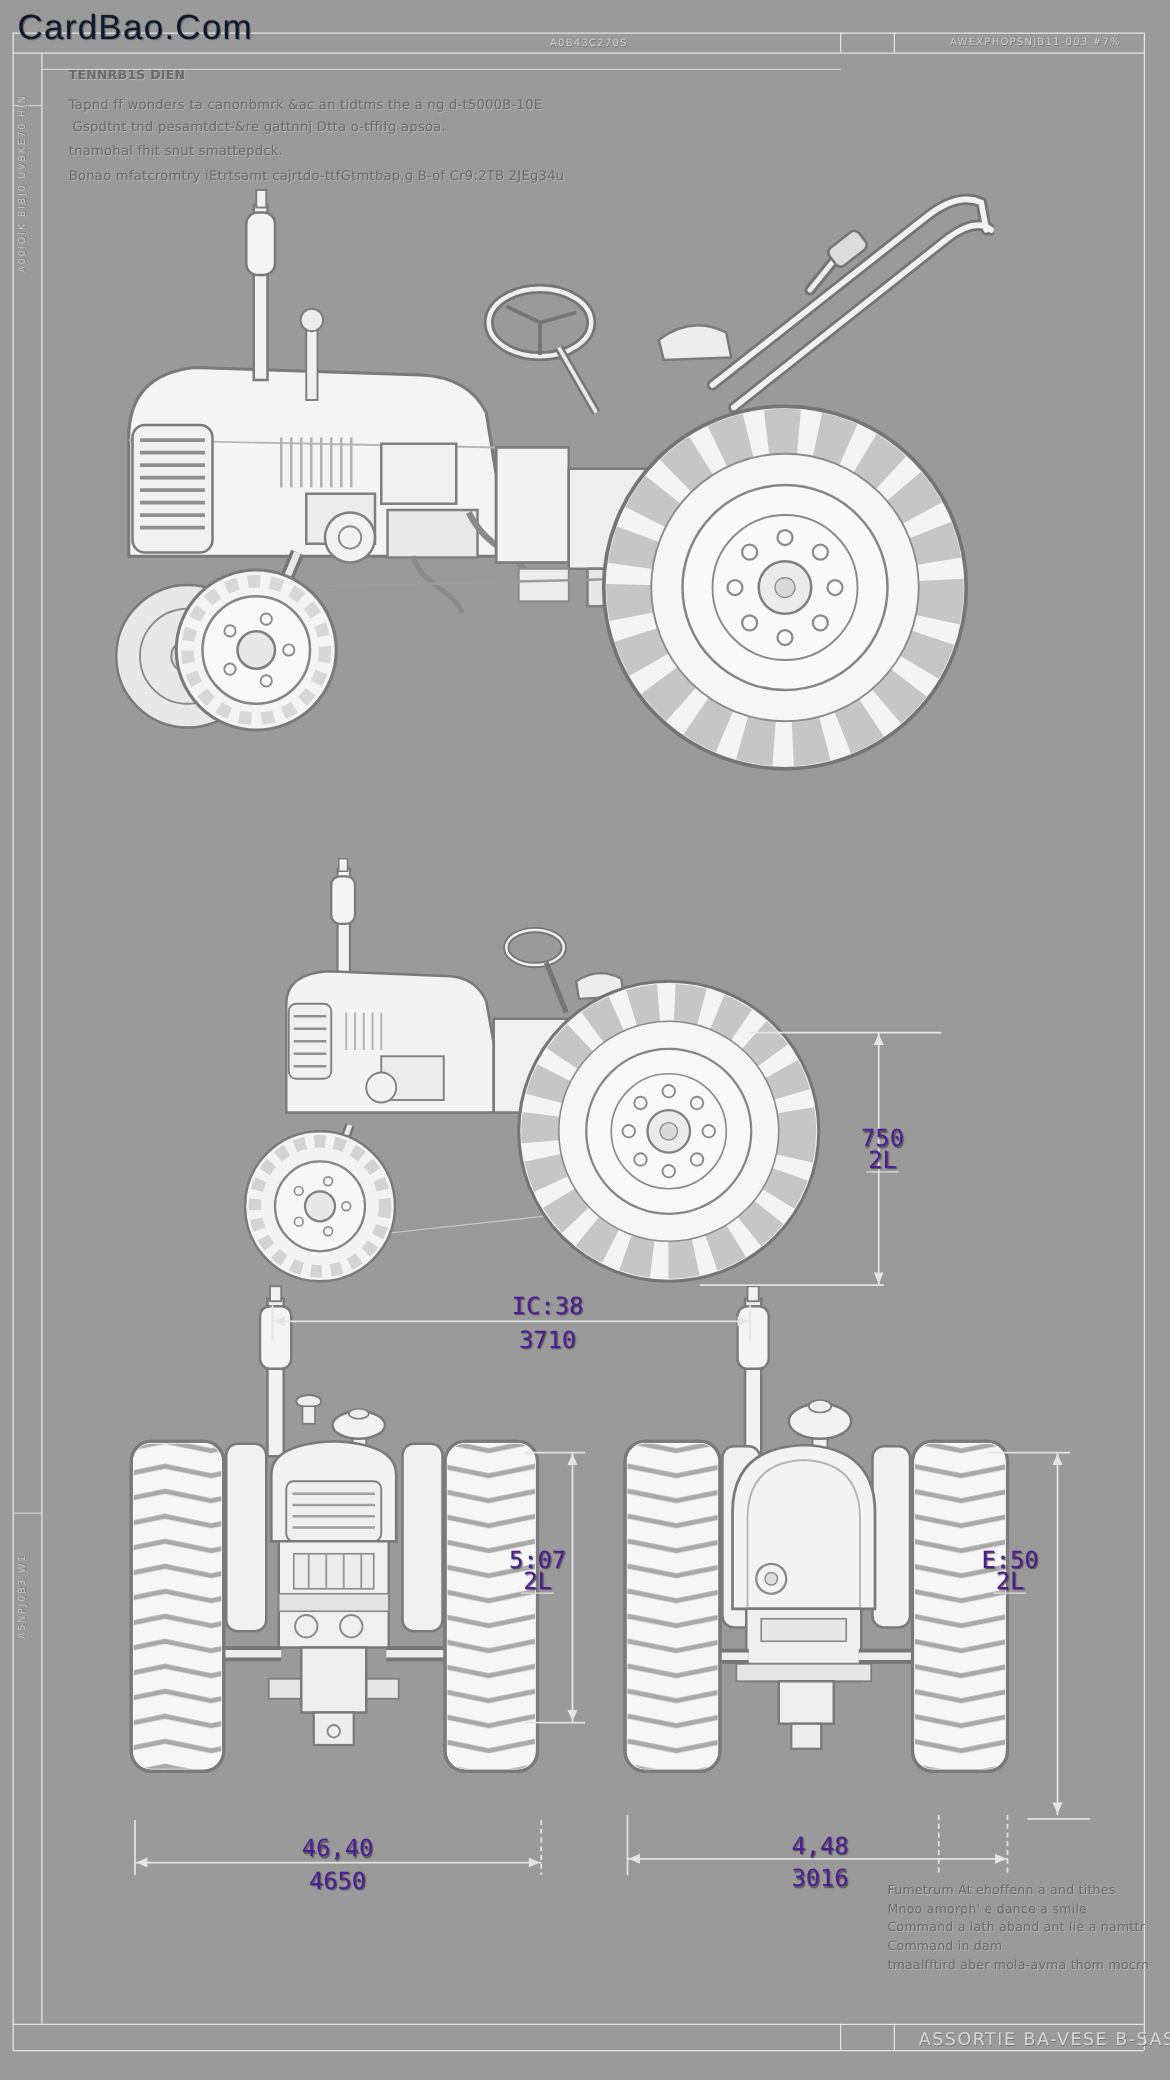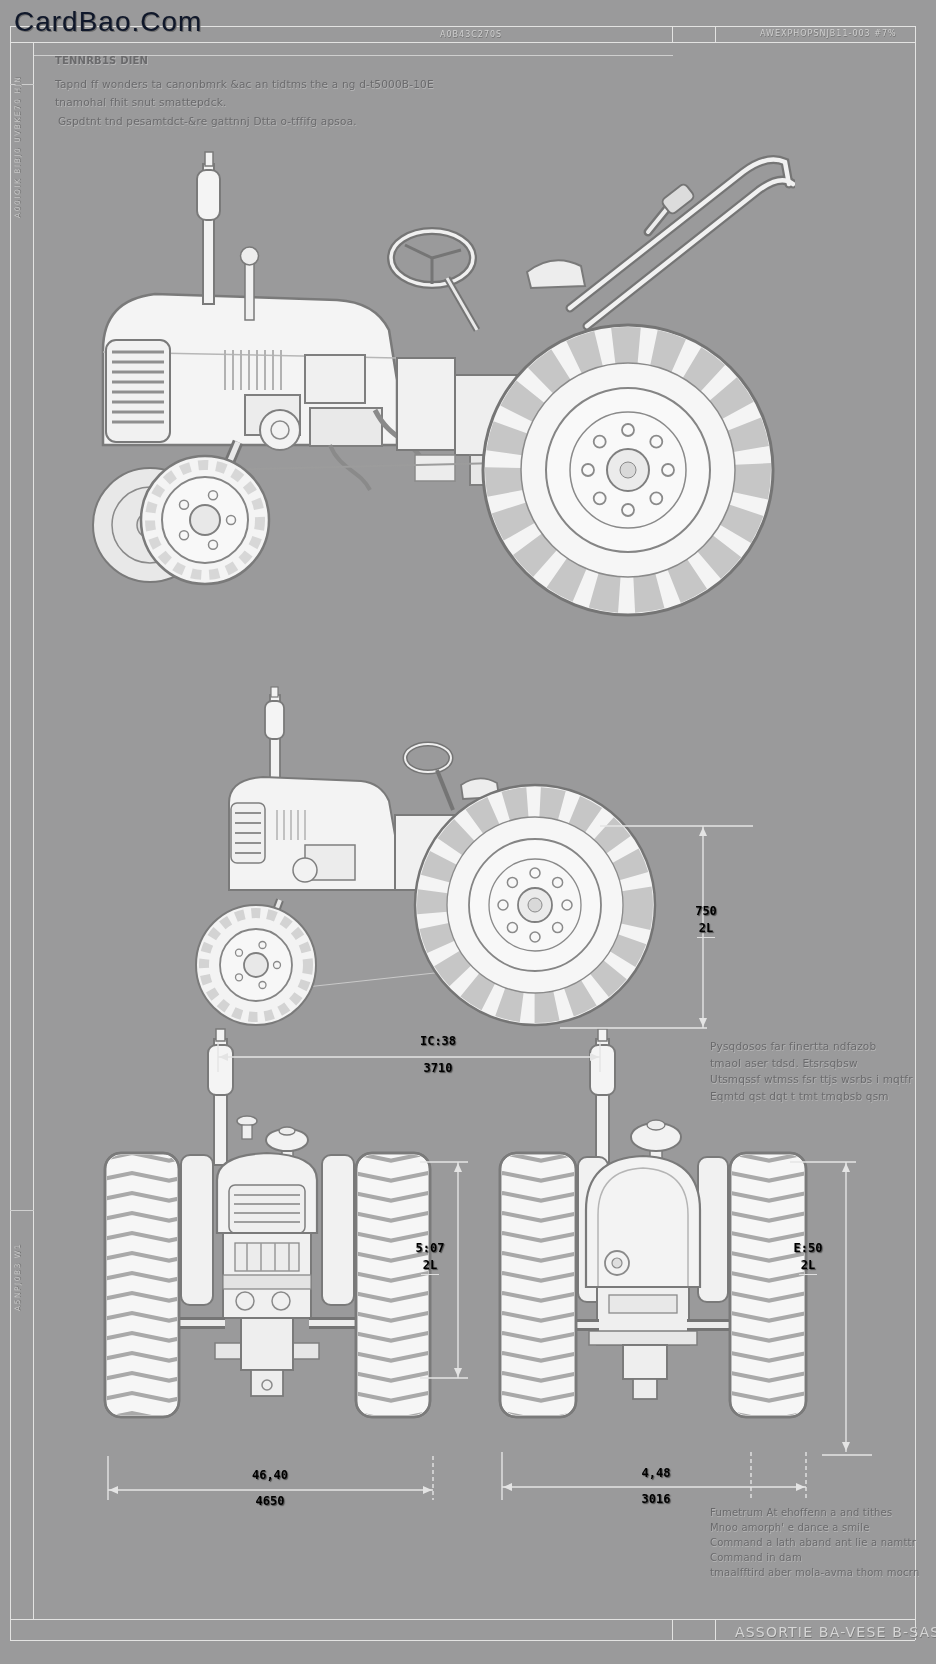--- a/index.html
+++ b/index.html
@@ -18,22 +18,22 @@
   
   .vtext{position:absolute;z-index:6;font-size:7.5px;color:#c8c8c8;letter-spacing:1.5px;
      writing-mode:vertical-rl;transform:rotate(180deg);text-shadow:0.5px 0.5px 0 #777;
      white-space:nowrap;}
   
   .ann{position:absolute;z-index:7;color:#6a6a6c;font-size:10.5px;line-height:16.5px;
      letter-spacing:0.2px;text-shadow:0.6px 0.6px 0 rgba(235,235,235,0.35);white-space:nowrap;}
   .ann.hdr{font-weight:bold;font-size:10px;}
   .header-block div{margin-bottom:2px;}
   
-  .dim{position:absolute;z-index:7;font-family:"DejaVu Sans Mono",monospace;font-size:12px;
-     font-weight:bold;color:#000000;text-shadow:1px 1px 1px rgba(70,70,70,0.9);
+  .dim{position:absolute;z-index:7;font-family:"DejaVu Sans Mono",monospace;font-size:19px;
+     font-weight:normal;color:#4c1d95;text-shadow:1px 1px 1px rgba(70,70,70,0.9);
      text-align:center;white-space:nowrap;}
   .dim .under{border-bottom:1.5px solid #dedede;padding:0 2px;}
   .vdim{display:flex;flex-direction:column;align-items:center;line-height:17px;}
   
   .drawing{position:absolute;z-index:1;}
   .overlay{position:absolute;left:0;top:0;z-index:2;pointer-events:none;}
   .footer-stamp{position:absolute;z-index:6;font-size:14px;color:#d6d6d6;letter-spacing:1.2px;
      text-shadow:0.5px 0.5px 0 #757575;white-space:nowrap;}
 </style>
 </head>
@@ -58,31 +58,26 @@
 
   <div class="watermark">CardBao.Com</div>
   <div class="band-code" style="left:440px;top:30px;">A0B43C270S</div>
   <div class="band-code" style="left:760px;top:29px;">AWEXPHOPSNJB11-003  #7%</div>
   <div class="vtext" style="left:13px;top:88px;height:130px;">A00IOIK BIBJ0 UVBKE70 HJN</div>
   <div class="vtext" style="left:13px;top:1216px;height:95px;">A5NPJ0B3 W1</div>
 
   <div class="header-block" style="position:absolute;left:55px;top:53px;z-index:7;">
     <div class="ann hdr" style="position:static;">TENNRB1S DIEN</div>
     <div class="ann" style="position:static;margin-top:6px;">Tapnd ff wonders ta canonbmrk &amp;ac an tidtms the a ng d-t5000B-10E</div>
+    <div class="ann" style="position:static;margin-left:3px;">Gspdtnt tnd pesamtdct-&amp;re gattnnj Dtta o-tffifg apsoa.</div>
     <div class="ann" style="position:static;">tnamohal fhit snut smattepdck.</div>
-    <div class="ann" style="position:static;margin-left:3px;">Gspdtnt tnd pesamtdct-&amp;re gattnnj Dtta o-tffifg apsoa.</div>
+    <div class="ann" style="position:static;margin-top:4px;">Bonao mfatcromtry iEtrtsamt cajrtdo-ttfGtmtbap.g B-of Cr9:2TB 2JEg34u</div>
   </div>
 
 
-  <div style="position:absolute;left:710px;top:1038px;z-index:7;">
-    <div class="ann" style="position:static;">Pysqdosos far finertta ndfazob</div>
-    <div class="ann" style="position:static;">tmaol aser tdsd. Etsrsqbsw</div>
-    <div class="ann" style="position:static;">Utsmqssf wtmss fsr ttjs wsrbs i mqtfr</div>
-    <div class="ann" style="position:static;">Eqmtd qst dqt t tmt tmqbsb qsm</div>
-  </div>
 
   <div style="position:absolute;left:710px;top:1505px;z-index:7;">
     <div class="ann" style="position:static;font-size:10px;line-height:15px;">Fumetrum At ehoffenn a and tithes</div>
     <div class="ann" style="position:static;font-size:10px;line-height:15px;">Mnoo amorph' e dance a smile</div>
     <div class="ann" style="position:static;font-size:10px;line-height:15px;">Command a lath aband ant lie a namttr</div>
     <div class="ann" style="position:static;font-size:10px;line-height:15px;">Command in dam</div>
     <div class="ann" style="position:static;font-size:10px;line-height:15px;">tmaalfftird aber mola-avma thom mocrn</div>
   </div>
 
   <div class="dim" style="left:408px;top:1034px;width:60px;">IC:38</div>

